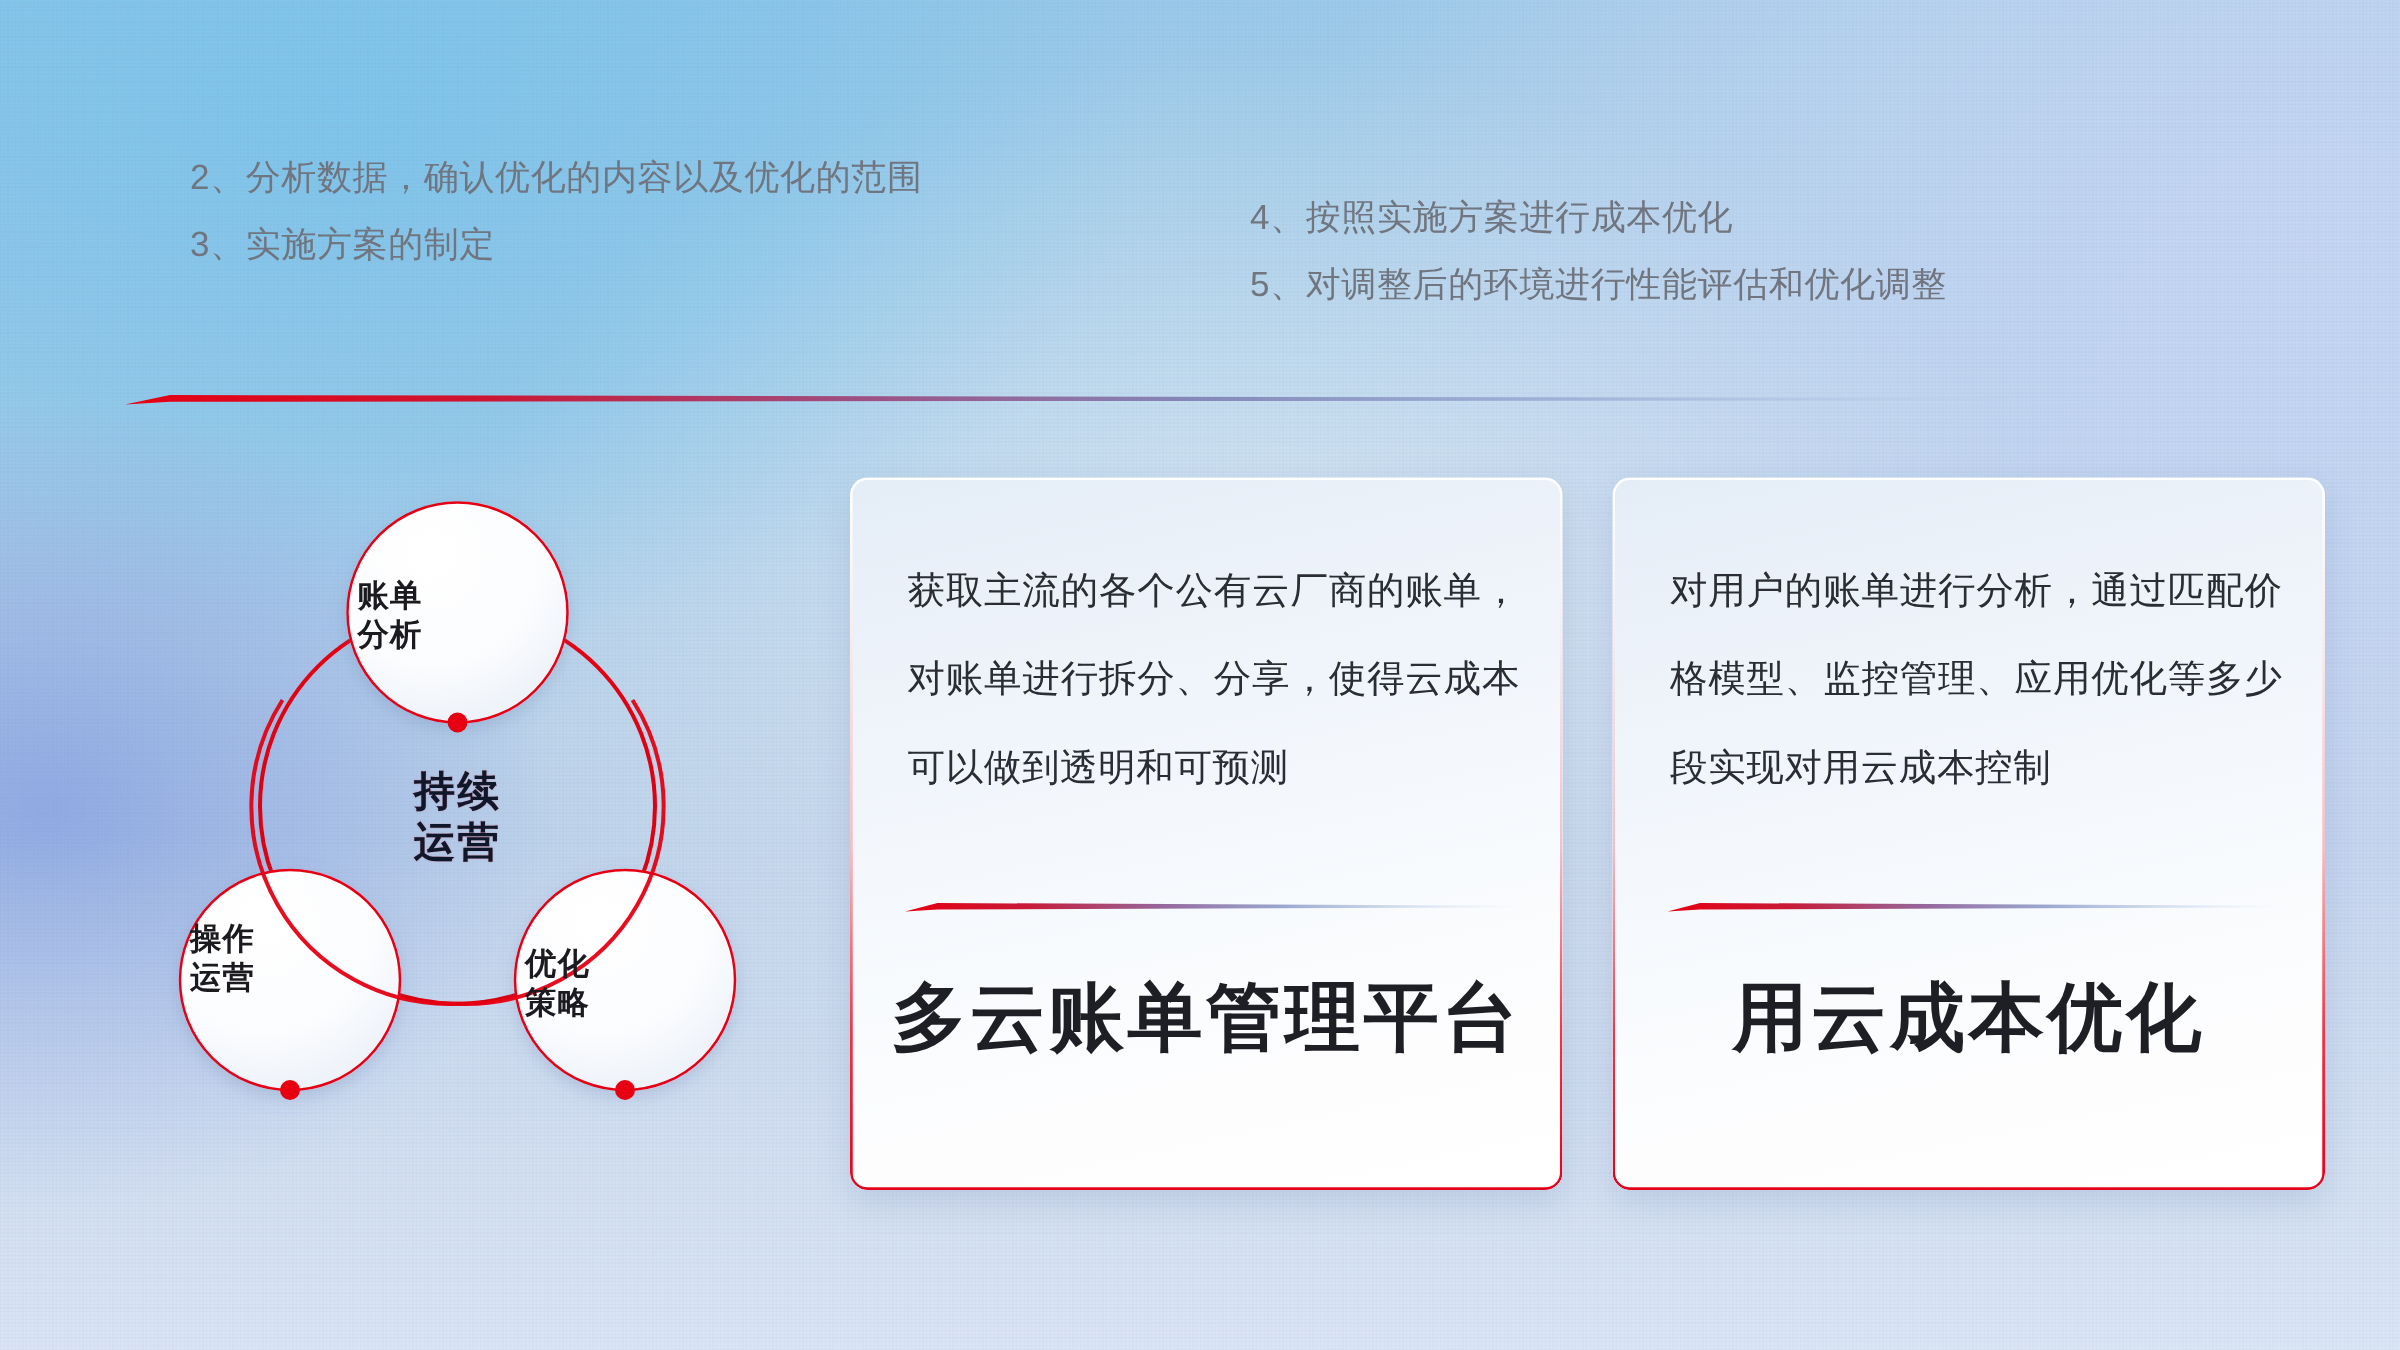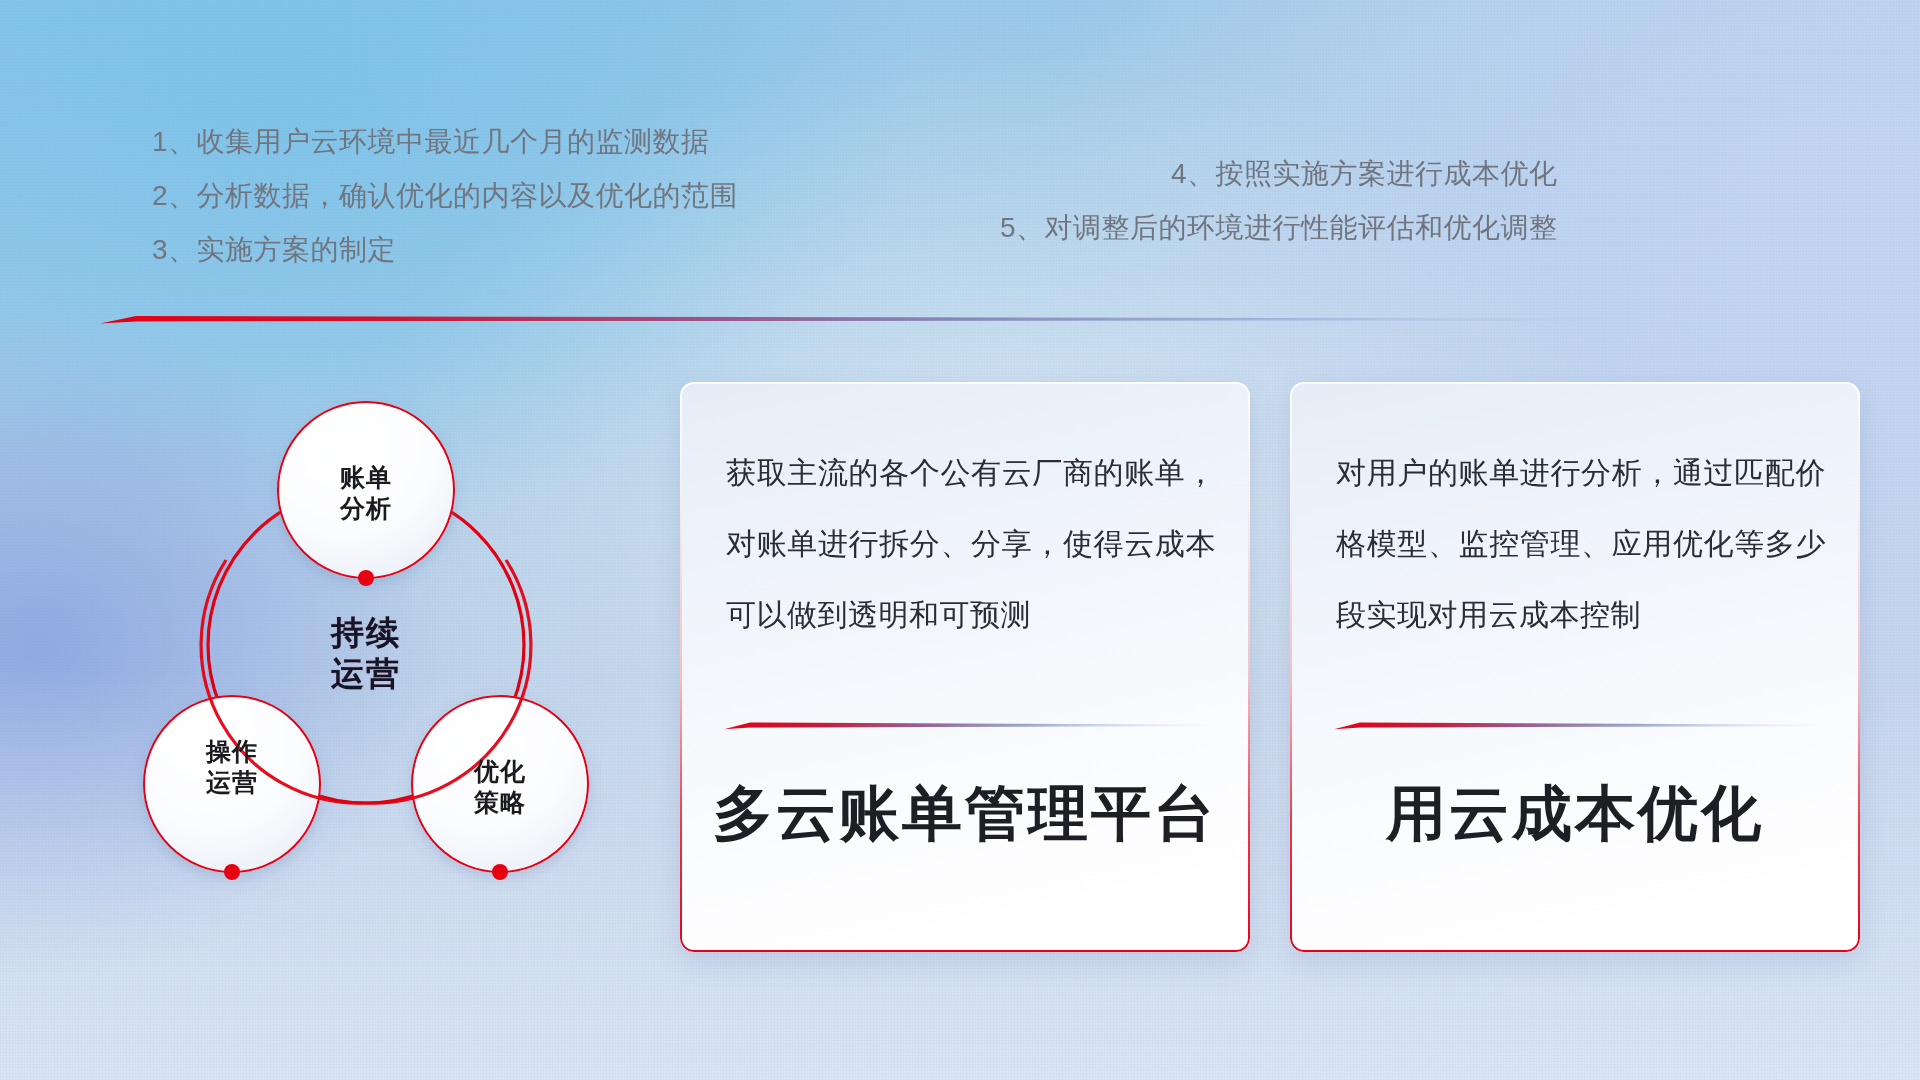--- a/index.html
+++ b/index.html
@@ -45,33 +45,33 @@
     opacity:.16;
     background-image:
       repeating-linear-gradient(0deg, rgba(120,140,175,.30) 0 1px, rgba(255,255,255,0) 1px 3px),
       repeating-linear-gradient(90deg, rgba(120,140,175,.22) 0 1px, rgba(255,255,255,0) 1px 3px);
   }
 
   
   .bullets { position:absolute; color:#6f7480; font-size:28px; line-height:1; white-space:nowrap; }
   .bullets .li { font-size:28px; color:#70757f; letter-spacing:.5px; }
   #bullets-left  { left:152px; top:128px; }
-  #bullets-right { left:1000px; top:160px;text-align:right; }
+  #bullets-right { left:1000px; top:160px; }
   #bullets-left .li  { margin-bottom:26px; }
   #bullets-right .li { margin-bottom:26px; }
 
   
   #divider { position:absolute; left:100px; top:312px; width:1560px; height:14px; }
 
   
   #diagram { position:absolute; left:100px; top:350px; width:560px; height:590px; }
   #diagram svg { position:absolute; inset:0; width:100%; height:100%; }
 
   .node-label {
-    position:absolute; text-align:center; color:#1b1b1f;
+    position:absolute; color:#1b1b1f;
     font-size:25px; font-weight:700; line-height:1.22; letter-spacing:1px;
   }
   #center-label {
     position:absolute; text-align:center; color:#0f172a;
     font-size:33px; font-weight:800; line-height:1.25; letter-spacing:2px;
     text-shadow:0 0 1px rgba(230,0,18,.5);
   }
 
   
   .card {
@@ -110,21 +110,20 @@
 
   <div class="bg-layer bg-base"></div>
   <div class="bg-layer bg-blue-tl"></div>
   <div class="bg-layer bg-violet-l"></div>
   <div class="bg-layer bg-peri-r"></div>
   <div class="bg-layer bg-haze"></div>
   <div class="bg-layer bg-bot"></div>
   <div class="bg-layer bg-grain"></div>
 
   <div class="bullets" id="bullets-left">
-    <div class="li">1、收集用户云环境中最近几个月的监测数据</div>
     <div class="li">2、分析数据，确认优化的内容以及优化的范围</div>
     <div class="li">3、实施方案的制定</div>
   </div>
 
   <div class="bullets" id="bullets-right">
     <div class="li">4、按照实施方案进行成本优化</div>
     <div class="li">5、对调整后的环境进行性能评估和优化调整</div>
   </div>
 
   <svg id="divider" viewBox="0 0 1560 14" preserveAspectRatio="none">

